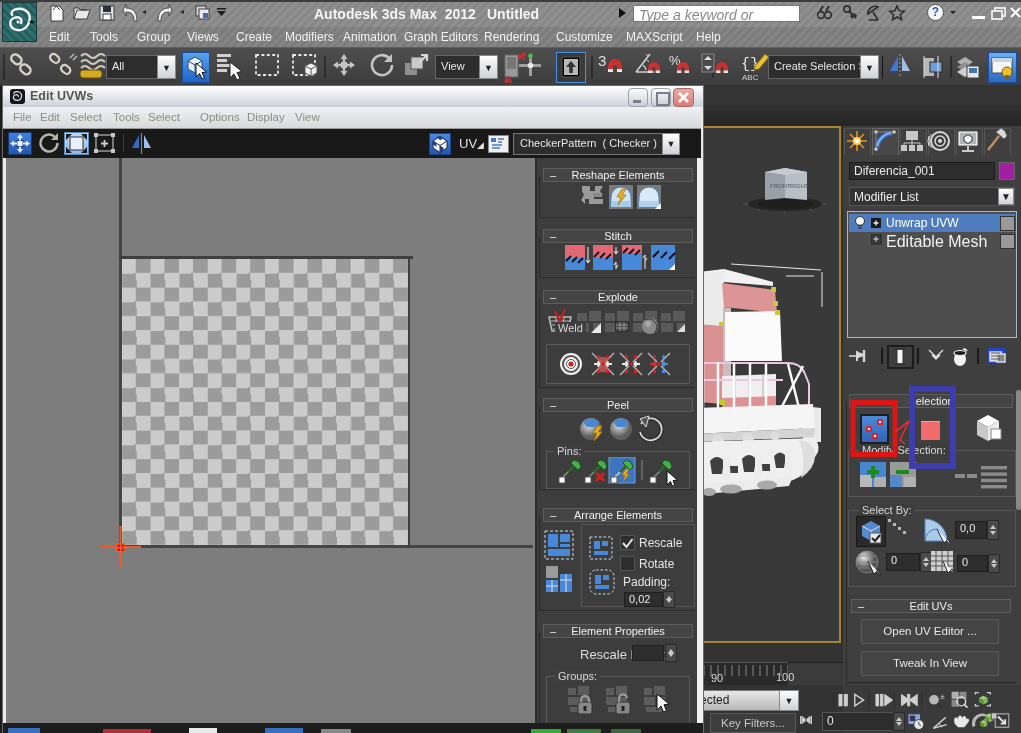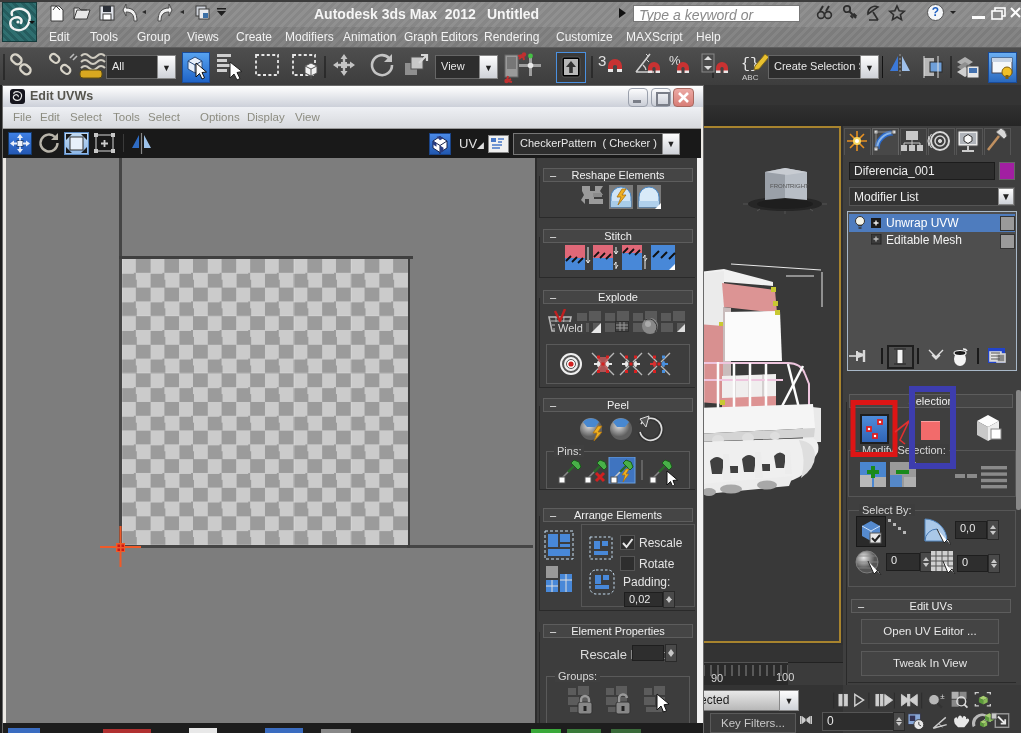--- a/index.html
+++ b/index.html
@@ -457,35 +457,35 @@
           <path d="M12 4 l8 7 3 -3 -2 -5 -4 -3 z" fill="#d8d8d8" stroke="#666"></path>
         </g>
  </svg>
 
  <div class="abs" style="left:6px;top:36px;width:146px;height:18px;background:#2d2d2d;border:1px solid #1c1c1c;box-sizing:border-box;color:#ececec;font-size:12px;padding:1px 0 0 4px;">Diferencia_001</div>
  <div class="abs" style="left:156px;top:36px;width:16px;height:18px;background:#a21fa2;border:1px solid #666;box-sizing:border-box;"></div>
 
  <div class="abs" style="left:6px;top:61px;width:166px;height:19px;background:#333;border:1px solid #555;box-sizing:border-box;color:#f0f0f0;font-size:12px;padding:2px 0 0 4px;">Modifier List</div>
  <div class="abs comboarrow" style="left:155px;top:62px;width:16px;height:17px;line-height:16px;font-size:10px;">▼</div>
 
- <div class="abs" style="left:4px;top:85px;width:170px;height:160px;background:#4e4e4e;border:1px solid #a8b8c8;box-sizing:border-box;">
+ <div class="abs" style="left:4px;top:85px;width:170px;height:127px;background:#4e4e4e;border:1px solid #a8b8c8;box-sizing:border-box;">
   <div class="abs" style="left:1px;top:2px;width:166px;height:18px;background:#4e7cbe;"></div>
   <svg class="abs" style="left:5px;top:3px" width="160" height="16">
           <circle cx="7" cy="6" r="4.5" fill="#f4f4e8" stroke="#333"></circle>
           <path d="M5 10.5 h4 M5.5 13 h3" stroke="#333" stroke-width="1.5"></path>
           <rect x="18" y="3" width="10" height="10" fill="#1a1a1a"></rect>
           <path d="M20.5 8 h5 M23 5.5 v5" stroke="#eee" stroke-width="1.4"></path>
         </svg>
   <div class="abs" style="left:38px;top:4px;font-size:12px;color:#fff;">Unwrap UVW</div>
   <div class="abs" style="left:152px;top:4px;width:13px;height:13px;background:#9a9a9a;border:1px solid #333;"></div>
   <svg class="abs" style="left:23px;top:22px" width="12" height="12">
           <rect x="0" y="0" width="10" height="10" fill="#3a3a3a" stroke="#222"></rect>
           <path d="M2.5 5 h5 M5 2.5 v5" stroke="#bbb" stroke-width="1.3"></path>
         </svg>
-  <div class="abs" style="left:38px;top:21px;font-size:12px;color:#f2f2f2;">Editable Mesh</div>
+  <div class="abs" style="left:38px;top:21px;font-size:16px;color:#f2f2f2;">Editable Mesh</div>
   <div class="abs" style="left:152px;top:22px;width:13px;height:13px;background:#9a9a9a;border:1px solid #333;"></div>
  </div>
 
  <svg class="abs" style="left:4px;top:219px" width="170" height="24" viewBox="0 0 170 24">
   <g stroke="#d8d8d8" stroke-width="1.6" fill="none">
    <path d="M2 11 h8"></path>
           <path d="M10 6 v10" stroke-width="2"></path>
           <path d="M11 7 l6 2 v2 l-6 2 z" fill="#d8d8d8" stroke="none"></path>
           <path d="M17 5 v12" stroke-width="2.4"></path>
    <path d="M35 3 v16" stroke="#1a1a1a" stroke-width="2"></path>

